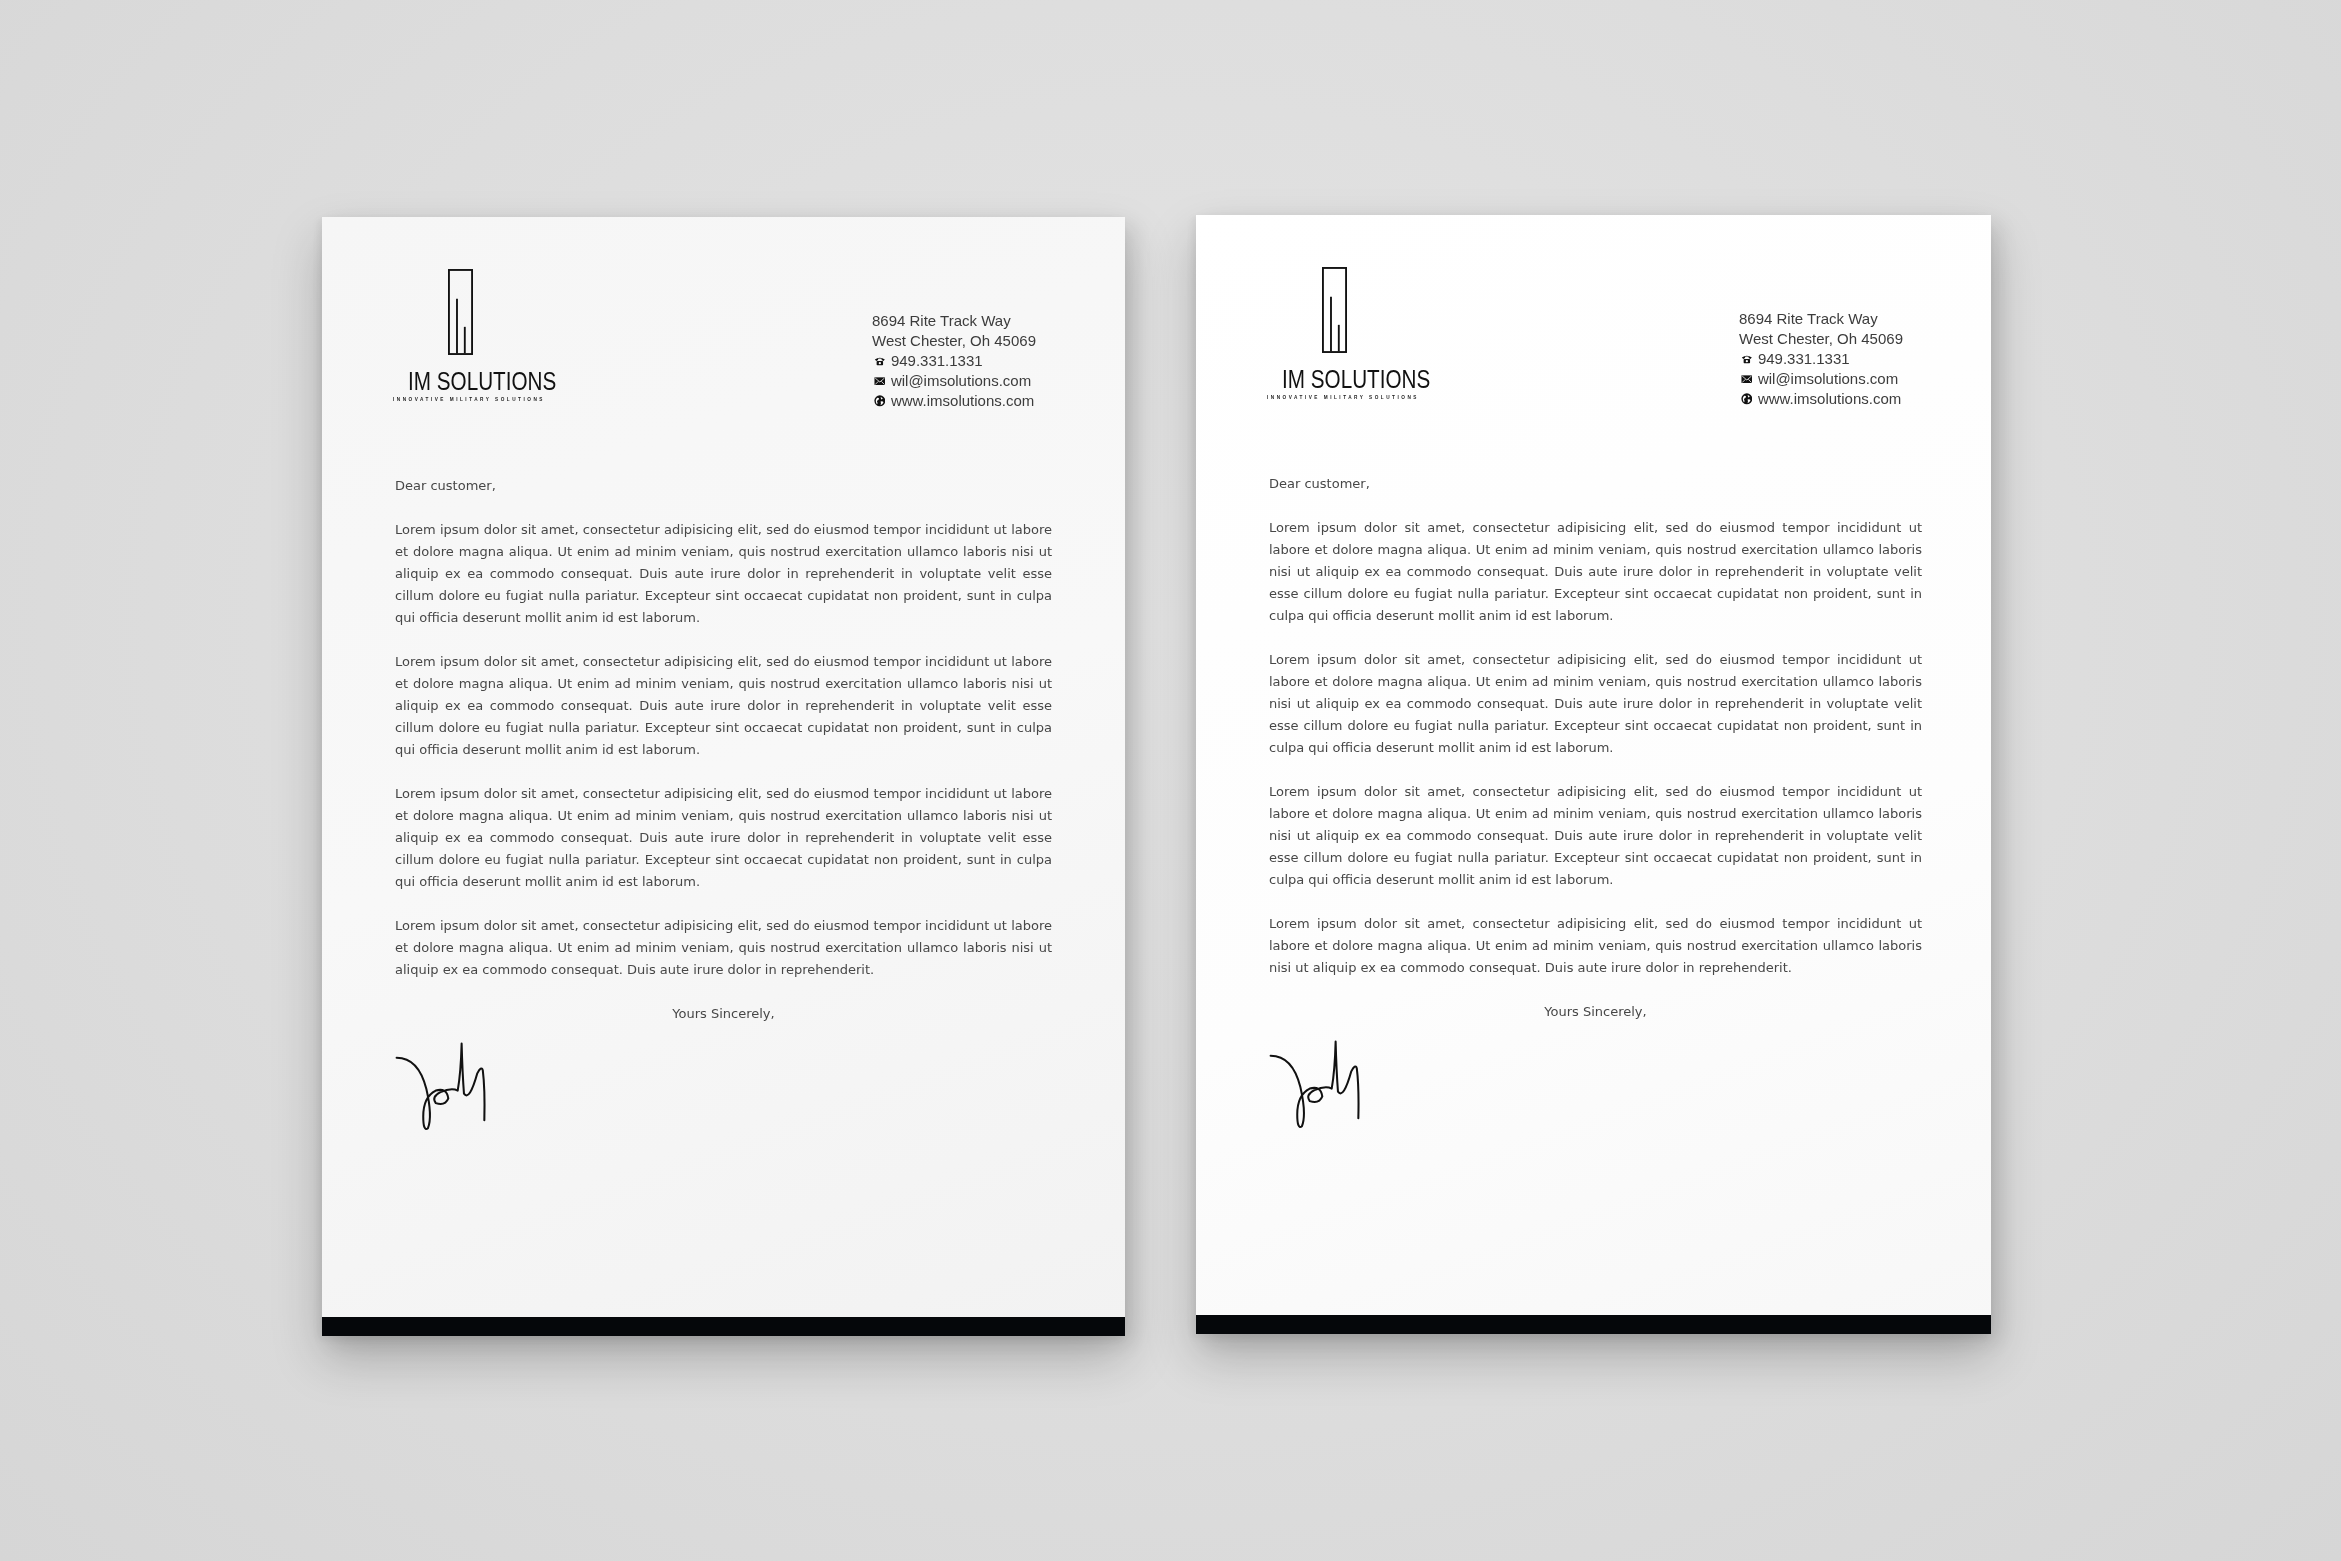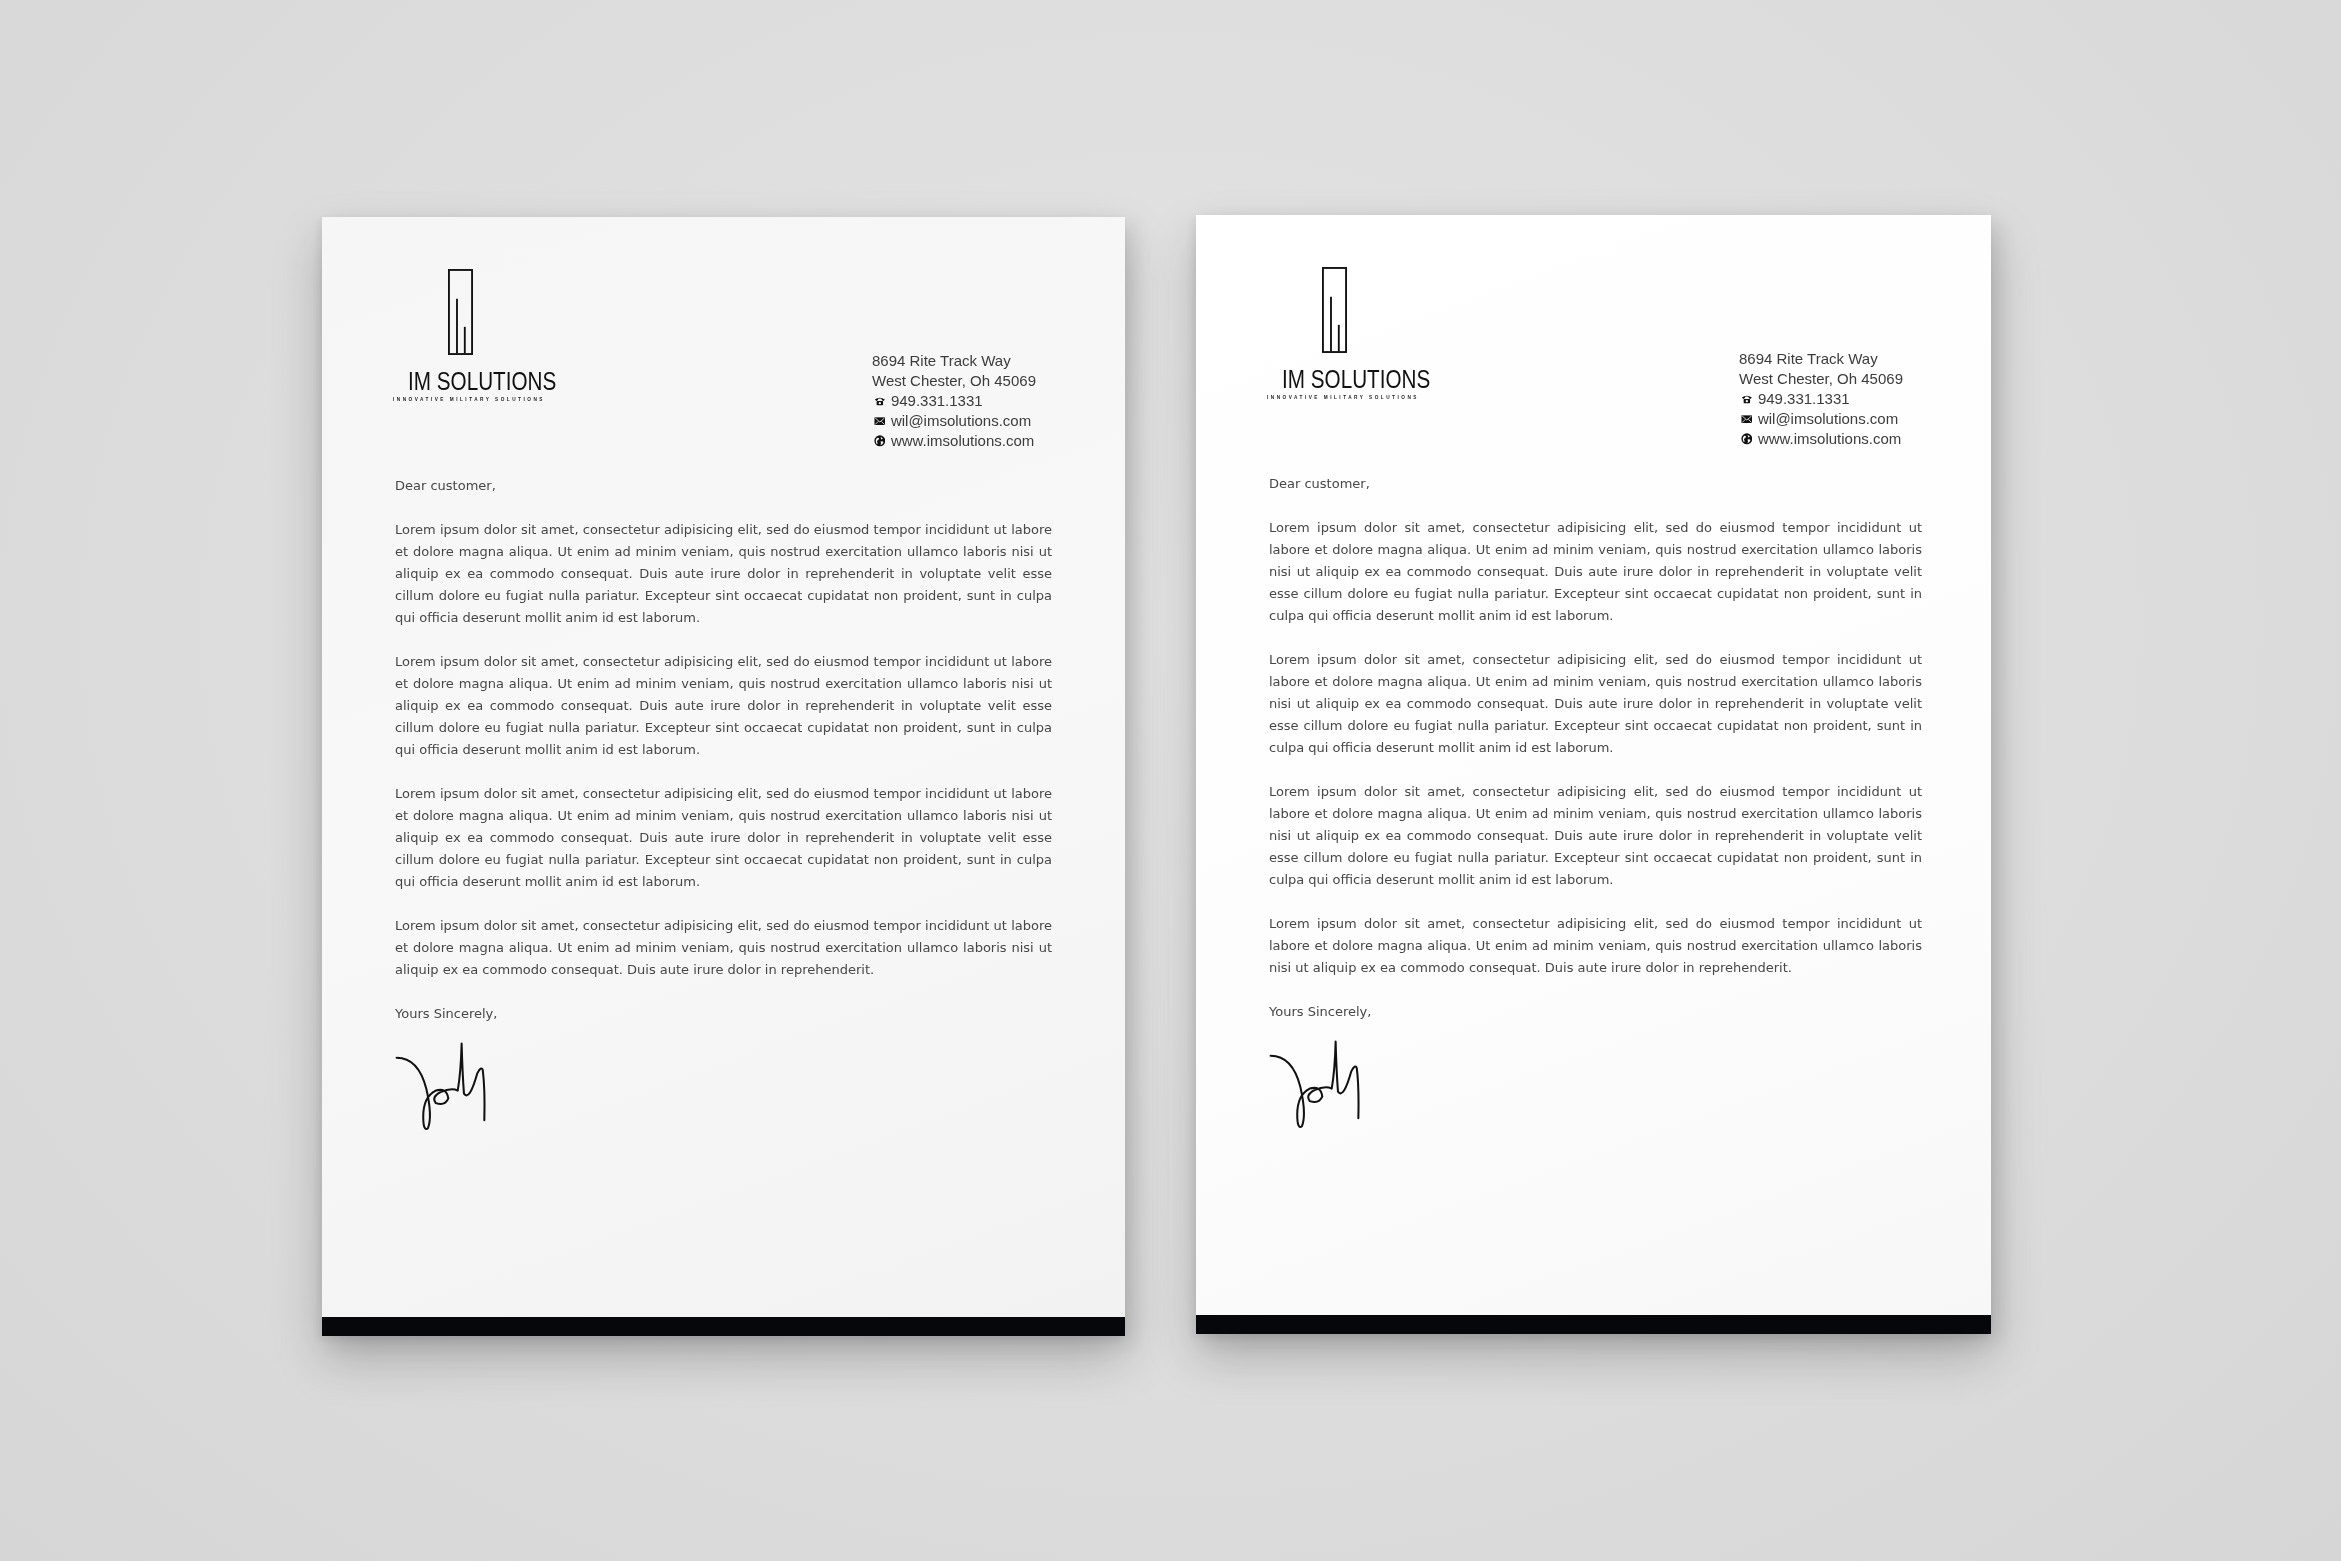--- a/index.html
+++ b/index.html
@@ -25,30 +25,30 @@
     font-family: "Liberation Sans", sans-serif; font-size: 26.5px; line-height: 26.5px;
     color: #111; transform: scaleX(0.78); transform-origin: center; letter-spacing: 0px; white-space: nowrap;
   }
   .logo-tag {
     position: absolute; left: 0; top: 128px; width: 137px; text-align: center;
     font-family: "Liberation Sans", sans-serif; font-size: 4.7px; line-height: 6.2px; color: #222;
     letter-spacing: 2.5px; white-space: nowrap; font-weight: bold;
   }
 
   .contact { position: absolute; left: 550px; top: 94px; font-family: "Liberation Sans", sans-serif;
-    font-size: 15px; line-height: 20px; color: #3c3c3c; white-space: nowrap; margin-top: 40px; }
+    font-size: 15px; line-height: 20px; color: #3c3c3c; white-space: nowrap; }
   #page-right .contact { left: 543px; }
   .contact-row { display: flex; align-items: center; }
   .contact-icon { width: 15px; height: 15px; display: inline-flex; align-items: center; justify-content: center; margin-right: 3.9px; }
 
   .letter { position: absolute; left: 73px; top: 258px; width: 657px;
     font-family: "DejaVu Sans", sans-serif; font-size: 13px; line-height: 22px; color: #474747; }
   #page-right .letter { width: 653px; }
   .letter p { margin: 0 0 22px 0; text-align: justify; }
-  .letter p.last-line-left { text-align: left; }
+  .letter p.last-line-left { text-align: center; }
   .greeting { margin-bottom: 22px !important; }
   .signature { position: absolute; left: 73px; top: 825px; width: 98px; height: 94px; }
 </style>
 </head>
 <body>
 
 <div class="page" id="page-left">
   <div class="logo">
     <svg class="logo-mark" viewBox="0 0 32 110" width="25" height="86">
       <rect x="1.2" y="1.2" width="29.6" height="107.6" fill="none" stroke="#111" stroke-width="2.4"></rect>

